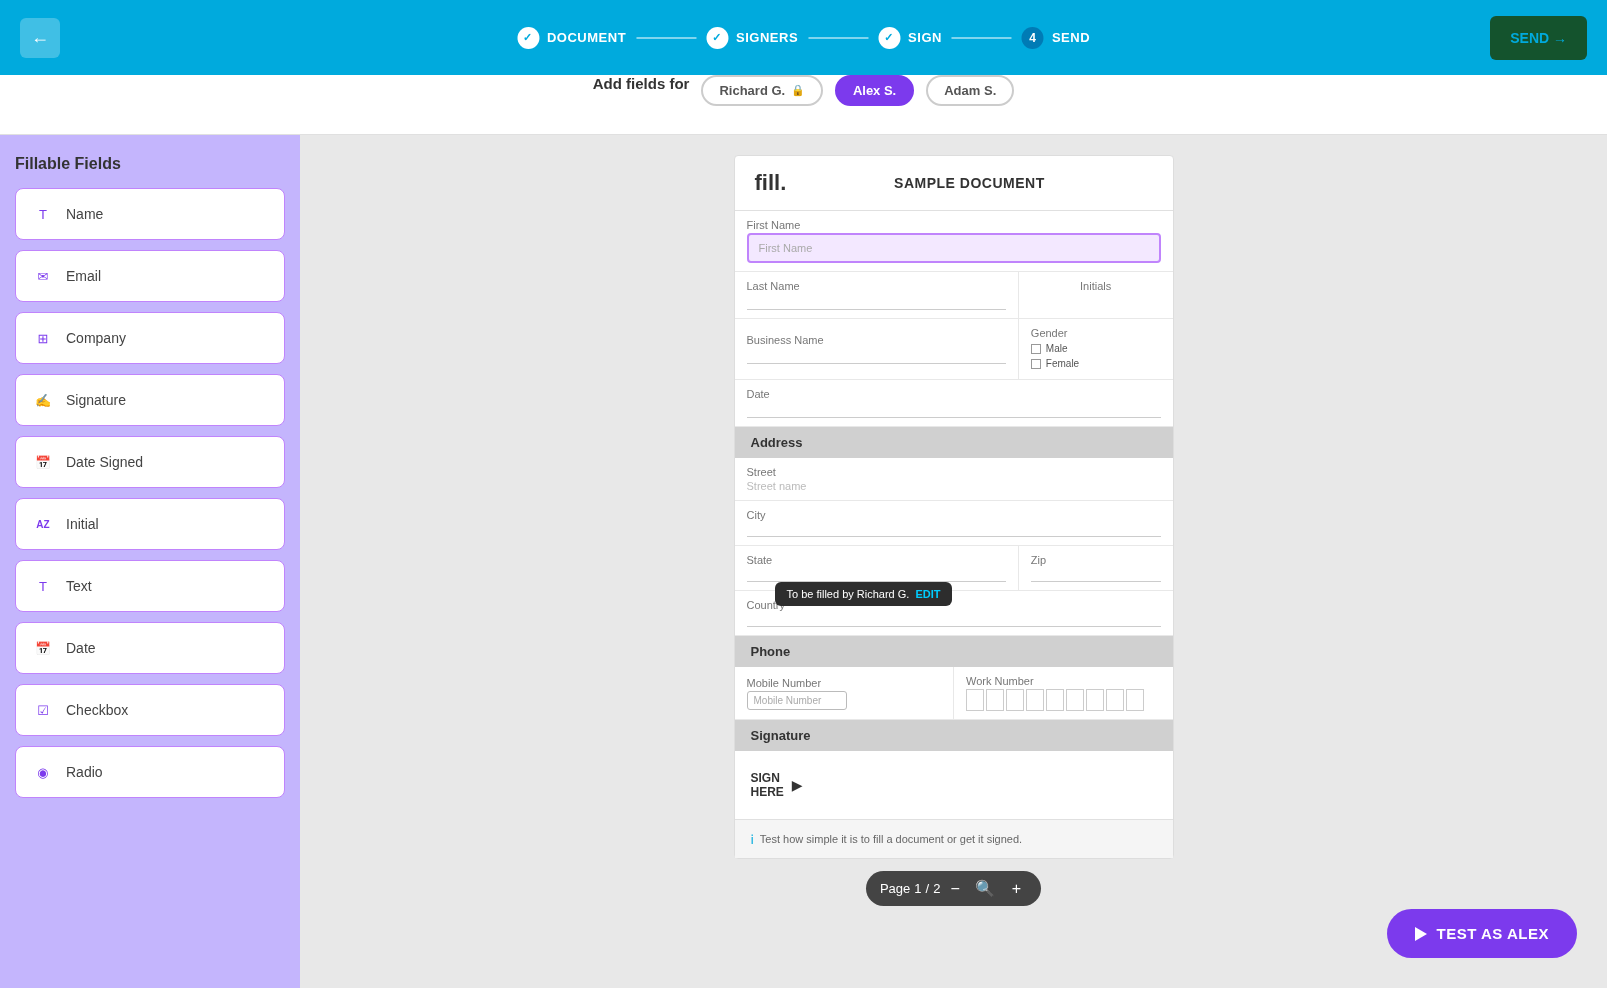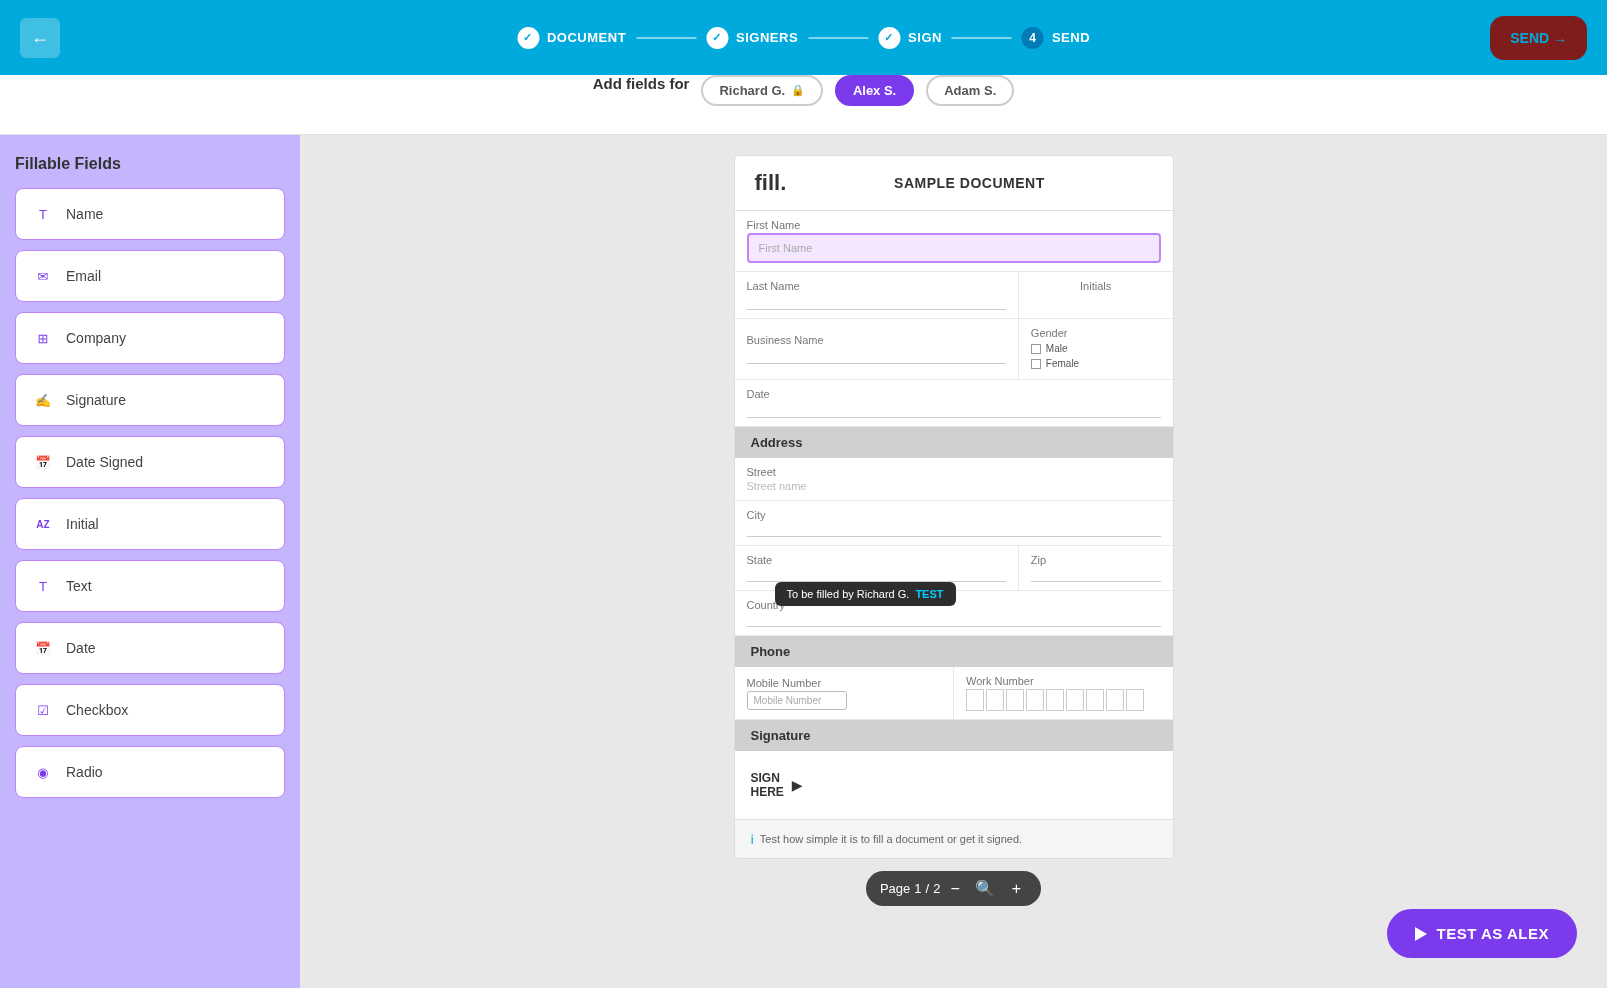--- a/index.html
+++ b/index.html
@@ -59,24 +59,24 @@
       font-size: 12px;
       font-weight: bold;
     }
     .step-line {
       width: 60px;
       height: 2px;
       background: rgba(255,255,255,0.5);
       margin: 0 10px;
     }
     .send-btn {
-      background: #7f1d1d;
+      background: #14532d;
       color: #00aadd;
       border: none;
-      border-radius: 14px;
+      border-radius: 6px;
       padding: 14px 20px;
       font-weight: 700;
       font-size: 14px;
       cursor: pointer;
       display: flex; align-items: center; gap: 8px;
     }
 
     
     .subheader {
       background: white;
@@ -496,21 +496,21 @@
           <div class="doc-cell-label">Date</div>
           <div style="border-bottom:1px solid #ccc; height:16px;"></div>
         </div>
       </div>
 
       <div style="position:relative;">
         <div class="doc-section-header">Address</div>
 
         <div class="tooltip tooltip1">
           <span>To be filled by Richard G.</span>
-          <span class="tooltip-edit">TEST</span>
+          <span class="tooltip-edit">EDIT</span>
         </div>
       </div>
 
       <div class="doc-row">
         <div class="doc-cell">
           <div class="doc-cell-label">Street</div>
           <span style="font-size:11px;color:#bbb;">Street name</span>
         </div>
       </div>
 

